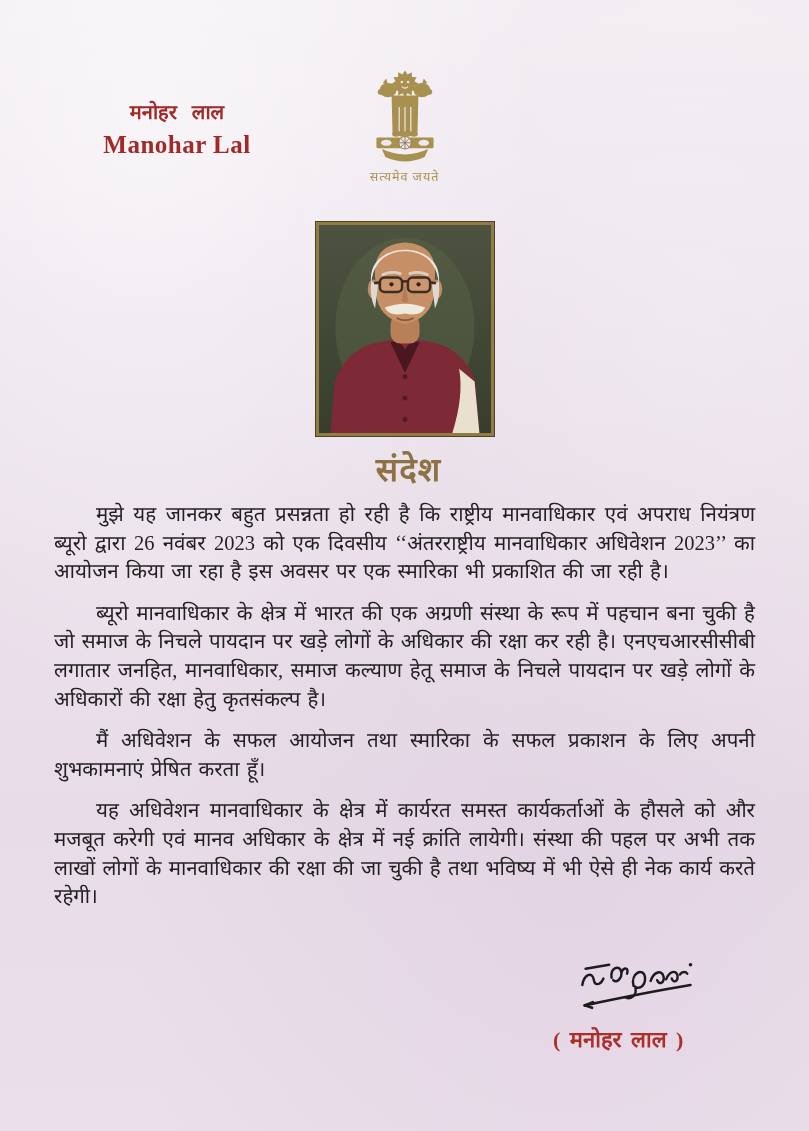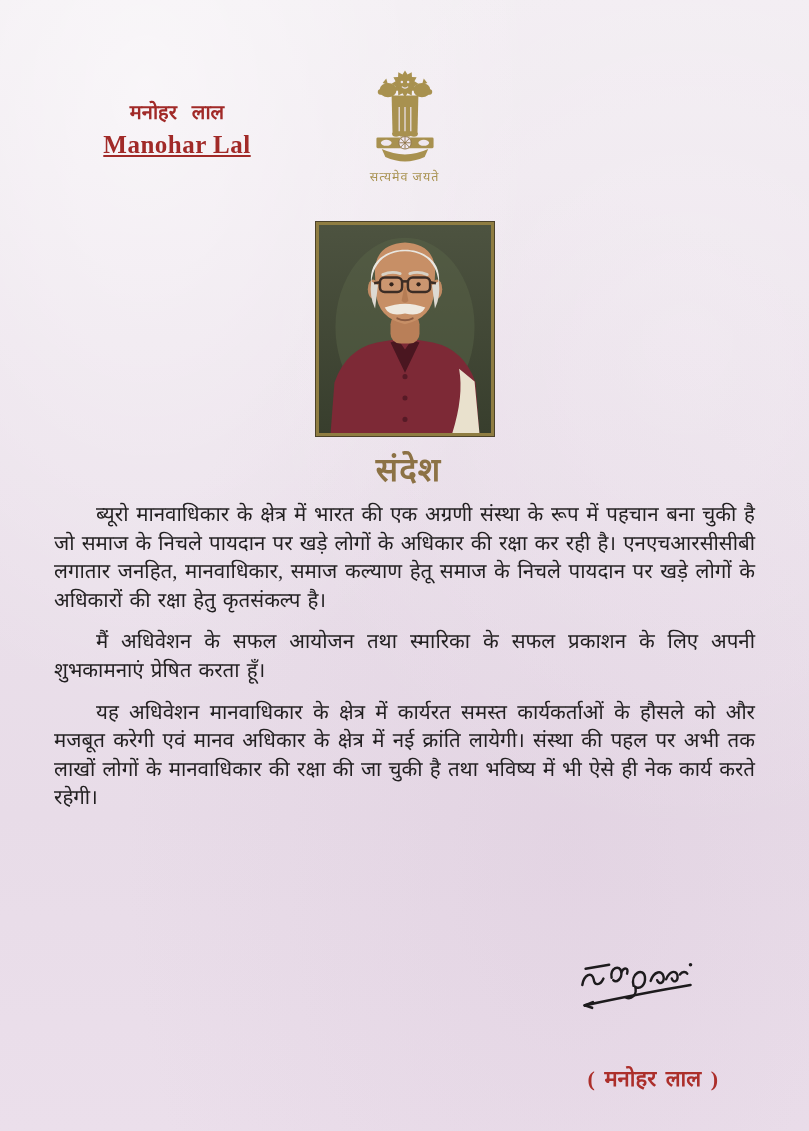--- a/index.html
+++ b/index.html
@@ -19,21 +19,21 @@
     background:
       radial-gradient(ellipse at 18% 8%, rgba(255,255,255,.55), transparent 42%),
       radial-gradient(ellipse at 85% 30%, rgba(255,255,255,.25), transparent 45%),
       radial-gradient(ellipse at 70% 75%, rgba(214,193,214,.30), transparent 55%),
       linear-gradient(180deg,#f2edf2 0%, #ece3ec 30%, #e8dce8 72%, #ebdfeb 100%);
   }
 
   
   .name-block{position:absolute;left:98px;top:94px;width:158px;text-align:center;color:var(--red);}
   .name-hi{font-size:20px;font-weight:bold;word-spacing:10px;line-height:36px;}
-  .name-en{font-size:25px;font-weight:bold;line-height:30px;letter-spacing:.5px;text-decoration:underline;}
+  .name-en{font-size:25px;font-weight:bold;line-height:30px;letter-spacing:.5px;}
   .emblem-wrap{position:absolute;left:50%;top:66px;transform:translateX(-50%);width:120px;text-align:center;}
   .emblem-wrap svg{display:block;margin:0 auto;}
   .emblem-motto{font-size:12.5px;color:var(--gold);margin-top:2px;letter-spacing:1px;}
   .office-block{position:absolute;right:52px;top:95px;width:210px;text-align:center;color:#1c1a1b;}
   .office-hi{font-size:20px;line-height:26px;}
   .office-en{font-size:17.5px;line-height:22px;}
 
   
   .photo-frame{
     position:absolute;left:50%;top:222px;transform:translateX(-50%);
@@ -57,22 +57,22 @@
     font-size:20.5px;line-height:28.6px;
     text-align:justify;text-indent:42px;
     margin-bottom:13px;
     word-spacing:2px;
   }
 
   
   .sig-scrawl{position:absolute;left:575px;top:950px;width:122px;height:66px;}
   .sig-scrawl svg{width:100%;height:100%;display:block;}
   .sig-name{
-    position:absolute;left:553px;top:1062px;width:165px;
-    text-align:right;color:#ac2f2b;font-size:22px;font-weight:bold;
+    position:absolute;left:553px;top:1023px;width:165px;
+    text-align:left;color:#ac2f2b;font-size:22px;font-weight:bold;
     word-spacing:4px;
   }
 </style>
 </head>
 <body>
 
 <div class="page">
 
   <div class="name-block">
     <div class="name-hi">मनोहर लाल</div>
@@ -181,20 +181,21 @@
 
       <path d="M68,85 Q89,77 110,85 Q105,95 89,91 Q73,95 68,85 Z" fill="#efe9df"></path>
 
       <path d="M81,96 q8,4 16,0" stroke="#8a5a40" stroke-width="2" fill="none" stroke-linecap="round"></path>
     </svg>
   </div>
 
   <div class="title">संदेश</div>
 
   <div class="body-text">
+    <p>मुझे यह जानकर बहुत प्रसन्नता हो रही है कि राष्ट्रीय मानवाधिकार एवं अपराध नियंत्रण ब्यूरो द्वारा 26 नवंबर 2023 को एक दिवसीय ‘‘अंतरराष्ट्रीय मानवाधिकार अधिवेशन 2023’’ का आयोजन किया जा रहा है इस अवसर पर एक स्मारिका भी प्रकाशित की जा रही है।</p>
     <p>ब्यूरो मानवाधिकार के क्षेत्र में भारत की एक अग्रणी संस्था के रूप में पहचान बना चुकी है जो समाज के निचले पायदान पर खड़े लोगों के अधिकार की रक्षा कर रही है। एनएचआरसीसीबी लगातार जनहित, मानवाधिकार, समाज कल्याण हेतू समाज के निचले पायदान पर खड़े लोगों के अधिकारों की रक्षा हेतु कृतसंकल्प है।</p>
     <p>मैं अधिवेशन के सफल आयोजन तथा स्मारिका के सफल प्रकाशन के लिए अपनी शुभकामनाएं प्रेषित करता हूँ।</p>
     <p>यह अधिवेशन मानवाधिकार के क्षेत्र में कार्यरत समस्त कार्यकर्ताओं के हौसले को और मजबूत करेगी एवं मानव अधिकार के क्षेत्र में नई क्रांति लायेगी। संस्था की पहल पर अभी तक लाखों लोगों के मानवाधिकार की रक्षा की जा चुकी है तथा भविष्य में भी ऐसे ही नेक कार्य करते रहेगी।</p>
   </div>
 
   <div class="sig-scrawl">
     <svg viewBox="0 0 150 75">
       <g stroke="#1d1b1d" stroke-width="3" fill="none" stroke-linecap="round" stroke-linejoin="round">
         <path d="M9,40 C11,27 21,23 23,33 C24,41 31,41 35,32"></path>
         <path d="M13,20 L42,15"></path>

